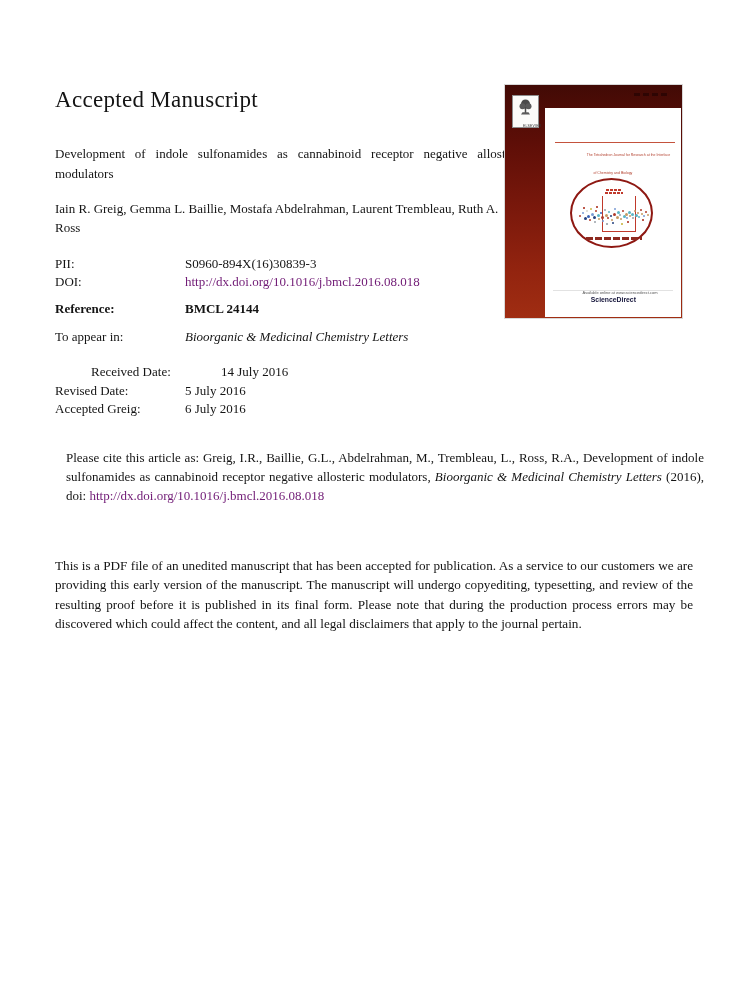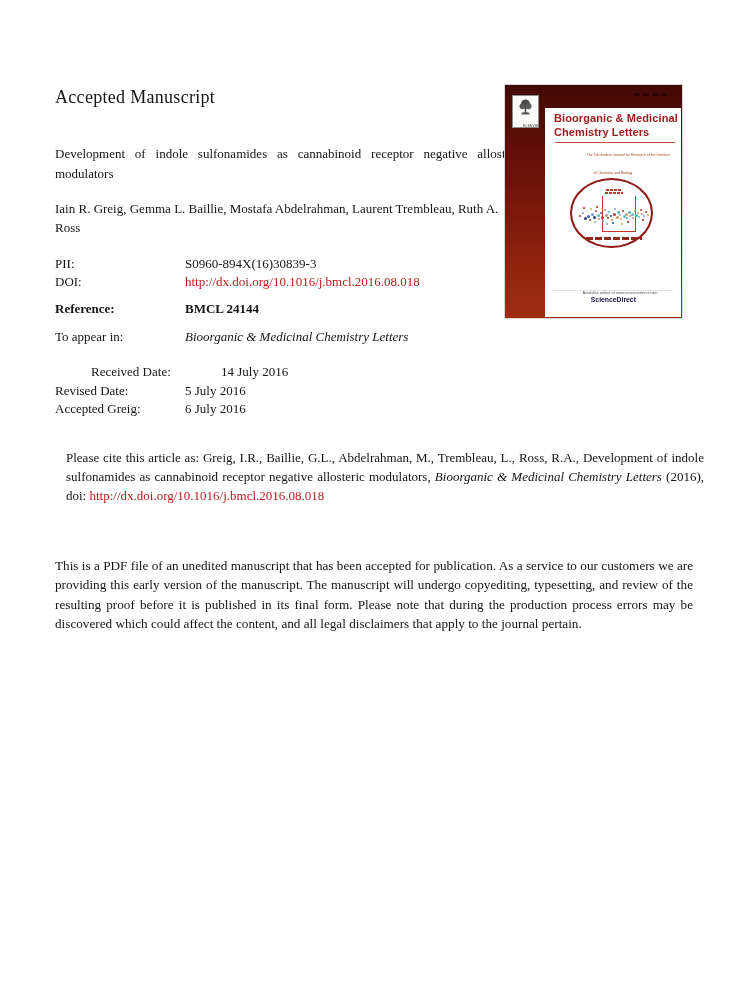--- a/index.html
+++ b/index.html
@@ -2,37 +2,37 @@
 <html><head>
 <meta charset="utf-8">
 <style>
   * { margin:0; padding:0; box-sizing:border-box; }
   html,body { width:749px; height:1000px; background:#ffffff; overflow:hidden; }
   body { font-family:"Liberation Serif", serif; color:#141414; position:relative; }
 
   .abs { position:absolute; }
 
   
-  .heading       { left:55px; top:87px;  font-size:18px; letter-spacing:.3px; }
+  .heading       { left:55px; top:87px;  font-size:23px; letter-spacing:.3px; }
   .article-title { left:55px; top:144px; width:470px; font-size:13px; line-height:19.5px; text-align:justify; }
   .authors       { left:55px; top:200px; width:470px; font-size:13px; line-height:18.5px; }
 
   .meta-row { left:55px; font-size:13px; line-height:16px; }
   .meta-row .lbl { display:inline-block; width:130px; vertical-align:top; }
   .meta-row .val { display:inline-block; vertical-align:top; }
   .row-pii  { top:256px; }
   .row-doi  { top:274px; }
   .row-ref  { top:301px;font-weight:bold; }
   .row-appear { top:329px; }
   .row-recv { top:364px;margin-left:36px; }
   .row-revd { top:383px; }
   .row-accp { top:401px; }
   .italic { font-style:italic; }
 
-  a.doc-link { color:#b91c1c; text-decoration:none; cursor:pointer; }
+  a.doc-link { color:#701a75; text-decoration:none; cursor:pointer; }
 
   .citation   { left:55px; top:449px; width:638px; font-size:13px; line-height:18.8px; text-align:justify;margin-left:11px; }
   .disclaimer { left:55px; top:556px; width:638px; font-size:13.2px; line-height:19.3px; text-align:justify; }
 
   
   .cover { left:505px; top:85px; width:177px; height:233px;
            background:linear-gradient(180deg,#420a05 0%,#5e0e07 25%,#7c190c 55%,#93240f 80%,#a02d12 100%);
            box-shadow:0 0 0 1px #d8d8d8; }
   .cover-panel { position:absolute; left:40px; top:23px; right:1px; bottom:1px; background:#ffffff; }
 
@@ -126,24 +126,20 @@
       <rect x="9" y="12" width="2" height="9" fill="#4a4a4a"></rect>
       <path d="M4 22 L16 22 L14 19 L6 19 Z" fill="#5a5a5a"></path>
     </svg>
     <span class="elsevier-name">ELSEVIER</span>
   </div>
 
   <div class="masthead-note"></div>
 
   <div class="cover-panel">
 
-    <div class="journal-title">
-      <div>Bioorganic &amp; Medicinal</div>
-      <div>Chemistry Letters</div>
-    </div>
 
     <div class="title-rule"></div>
 
     <div class="journal-subtitle">
       <span class="tiny">The Tetrahedron Journal for Research at the Interface</span><br>
       <span class="tiny">of Chemistry and Biology</span>
     </div>
 
     <div class="mol-circle">
       <div class="mol-annot-1"></div>

